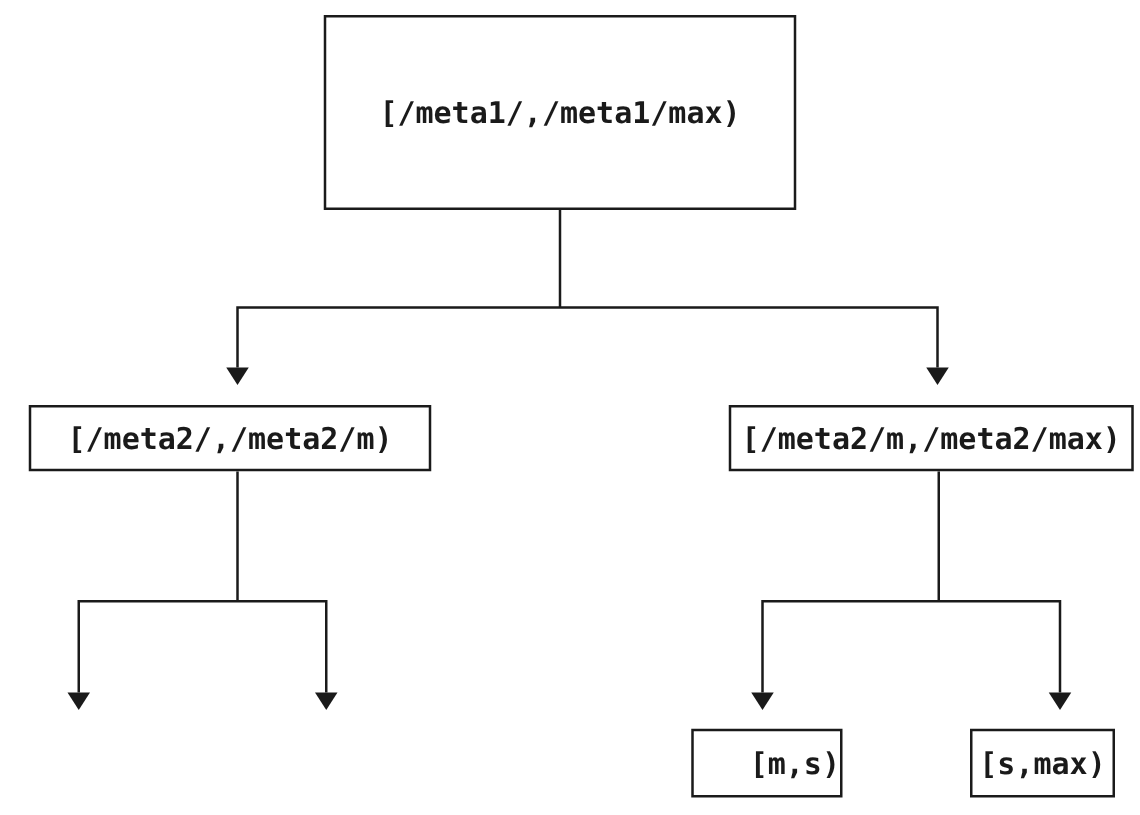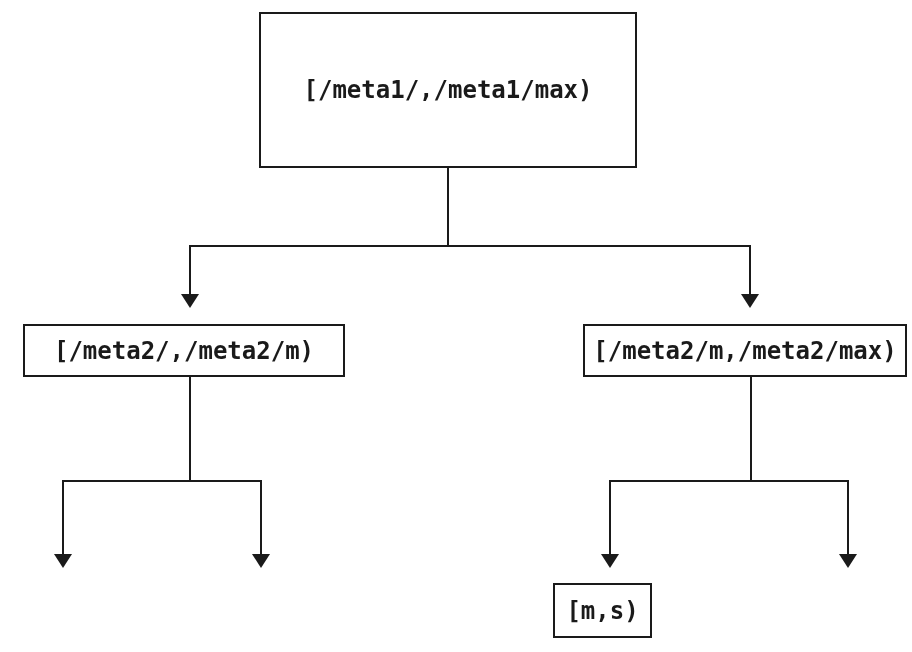--- a/index.html
+++ b/index.html
@@ -45,21 +45,21 @@
     color: var(--text);
     font-size: 24px;
     font-weight: bold;
     white-space: nowrap;
   }
   .node-root   { left: 259px; top: 12px;  width: 378px; height: 156px; justify-content: center; }
   .node-mid-l  { left: 23px;  top: 324px; width: 322px; height: 53px; }
   .node-mid-r  { left: 583px; top: 324px; width: 324px; height: 53px; }
   .node-leaf-1 { left: 8px;   top: 583px; width: 99px;  height: 55px; }
   .node-leaf-2 { left: 203px; top: 583px; width: 100px; height: 55px; }
-  .node-leaf-3 { left: 553px; top: 583px; width: 99px;  height: 55px; }
+  .node-leaf-3 { left: 553px; top: 583px; width: 121px;  height: 55px; justify-content: flex-end; }
   .node-leaf-4 { left: 776px; top: 583px; width: 116px; height: 55px; }
 </style>
 </head>
 <body>
 
 <div class="canvas">
 
   <svg class="connectors" viewBox="0 0 912 652" xmlns="http://www.w3.org/2000/svg" aria-hidden="true">
 
     <path d="M448,168 V246"></path>
@@ -89,14 +89,17 @@
   <div class="node node-mid-r">
     <span>[/meta2/m,/meta2/max)</span>
   </div>
 
 
 
   <div class="node node-leaf-3">
     <span>[m,s)</span>
   </div>
 
+  <div class="node node-leaf-4">
+    <span>[s,max)</span>
+  </div>
 
 </div>
 
 </body></html>

